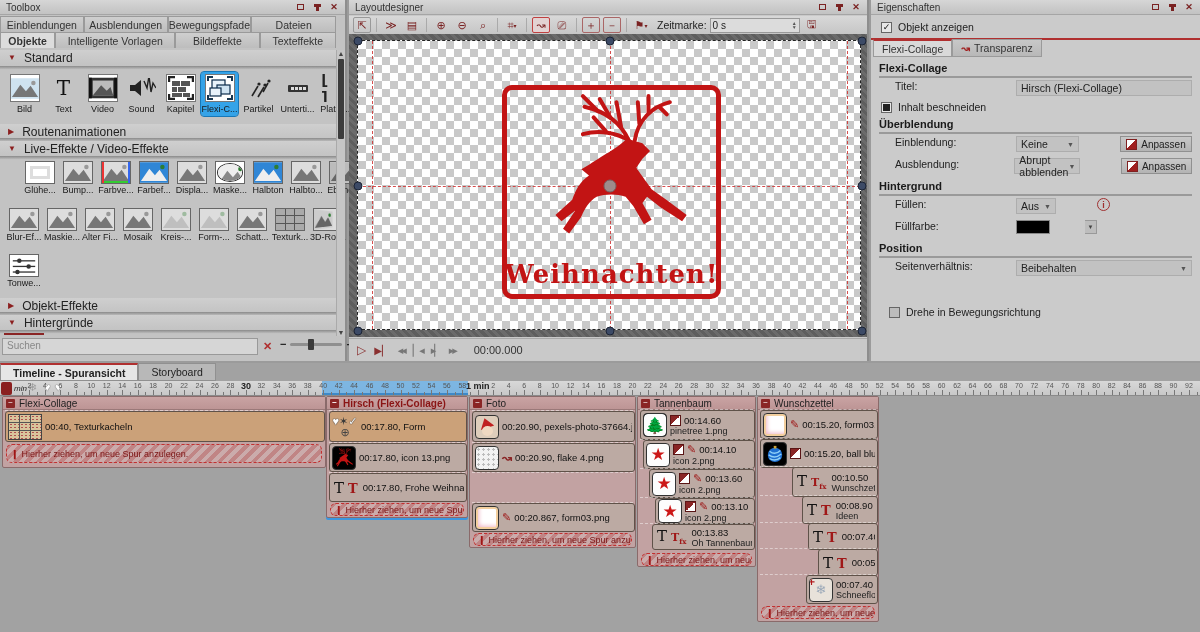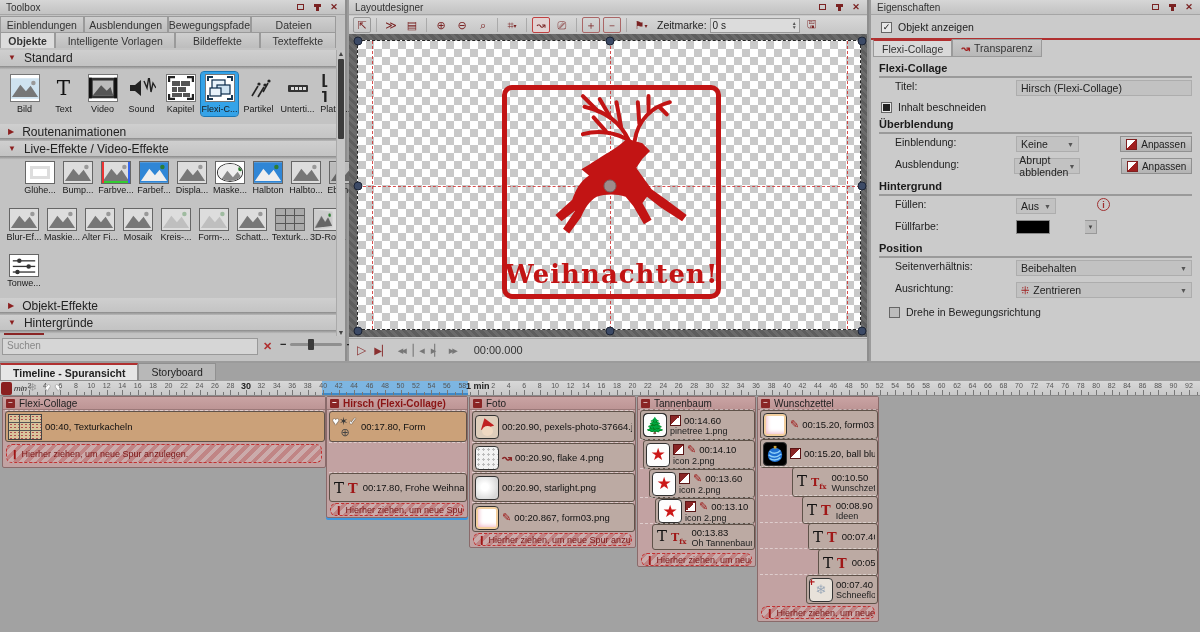--- a/index.html
+++ b/index.html
@@ -734,28 +734,20 @@
       <span class="plabel">Füllfarbe:</span>
       <span class="colorswatch"></span>
       <span class="swatchdrop">▼</span>
     </div>
 
     <div class="sechdr2" style="top:242px;">Position</div>
     <div class="prow" style="top:260px;">
       <span class="plabel">Seitenverhältnis:</span>
       <span class="dropdown">
         <span>Beibehalten</span>
-          <span class="caret">▼</span>
-      </span>
-    </div>
-    <div class="prow" style="top:282px;">
-      <span class="plabel">Ausrichtung:</span>
-      <span class="dropdown">
-        <span style="color:#a02020; margin-right:4px;">⁜</span>
-        <span>Zentrieren</span>
           <span class="caret">▼</span>
       </span>
     </div>
     <div class="cbrow" style="top:306px; left:18px;">
       <span class="cbx" style="background:#bdbdbd;"></span>
       <span>Drehe in Bewegungsrichtung</span>
     </div>
   </section>
 
   <section id="timeline">
@@ -1035,20 +1027,28 @@
           <div class="titem tan" style="left: 2px; top: 14px; width: 138px; height: 31px;">
             <div class="formthumb">
               <span style="color:#fff;text-shadow:0 0 1px #333,0 0 1px #333;">♥</span>
               <span style="color:#3a3a3a;">✶</span>
               <span style="color:#fff;text-shadow:0 0 1px #333,0 0 1px #333;">✓</span>
               <span style="color:#444;">⊕</span>
             </div>
             <span class="tlabel">00:17.80, Form</span>
           </div>
           <div class="lane-sep" style="left: 2px; right: 2px; top: 45px;"></div>
+          <div class="titem" style="left: 2px; top: 46px; width: 138px; height: 29px;">
+            <div class="mthumb black">
+              <svg width="20" height="19" viewBox="0 0 100 95">
+                <use href="#deer-shape"></use>
+              </svg>
+            </div>
+            <span class="tlabel">00:17.80, icon 13.png</span>
+          </div>
           <div class="lane-sep" style="left: 2px; right: 2px; top: 75px;"></div>
           <div class="titem" style="left: 2px; top: 76px; width: 138px; height: 29px;">
             <div class="texthumb">
               <span class="t-out">T</span>
               <span class="t-red">T</span>
             </div>
             <span class="tlabel">00:17.80, Frohe Weihnachten!</span>
           </div>
           <div class="dropzone" style="left: 3px; right: 3px; top: 106px; height: 13px;">
             <span class="bang">❙</span>
@@ -1068,24 +1068,20 @@
             </div>
             <span class="tlabel">00:20.90, pexels-photo-37664.jpeg</span>
           </div>
           <div class="lane-sep" style="left: 2px; right: 2px; top: 45px;"></div>
           <div class="titem" style="left: 2px; top: 46px; width: 163px; height: 29px;">
             <div class="mthumb snowthumb"></div>
             <span class="curve-ic">↝</span>
             <span class="tlabel">00:20.90, flake 4.png</span>
           </div>
           <div class="lane-sep" style="left: 2px; right: 2px; top: 75px;"></div>
-          <div class="titem" style="left: 2px; top: 76px; width: 163px; height: 29px;">
-            <div class="mthumb starthumb"></div>
-            <span class="tlabel">00:20.90, starlight.png</span>
-          </div>
           <div class="lane-sep" style="left: 2px; right: 2px; top: 105px;"></div>
           <div class="titem" style="left: 2px; top: 106px; width: 163px; height: 29px;">
             <div class="mthumb form03thumb"></div>
             <span class="pencil-ic">✎</span>
             <span class="tlabel">00:20.867, form03.png</span>
           </div>
           <div class="dropzone" style="left: 3px; right: 3px; top: 136px; height: 13px;">
             <span class="bang">❙</span>
             <span>Hierher ziehen, um neue Spur anzule...</span>
           </div>

